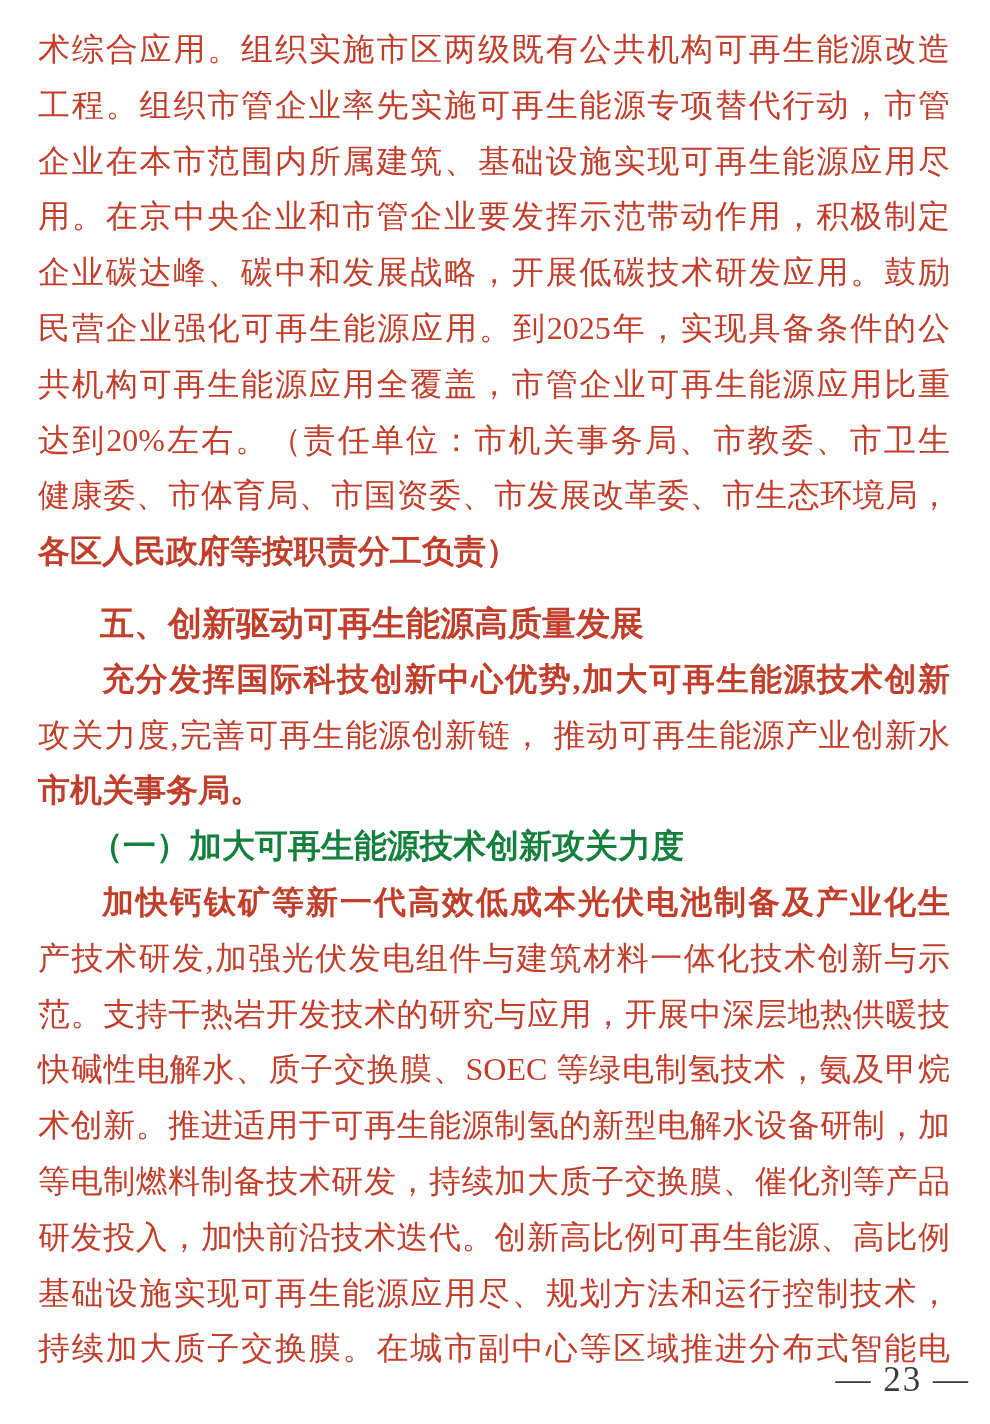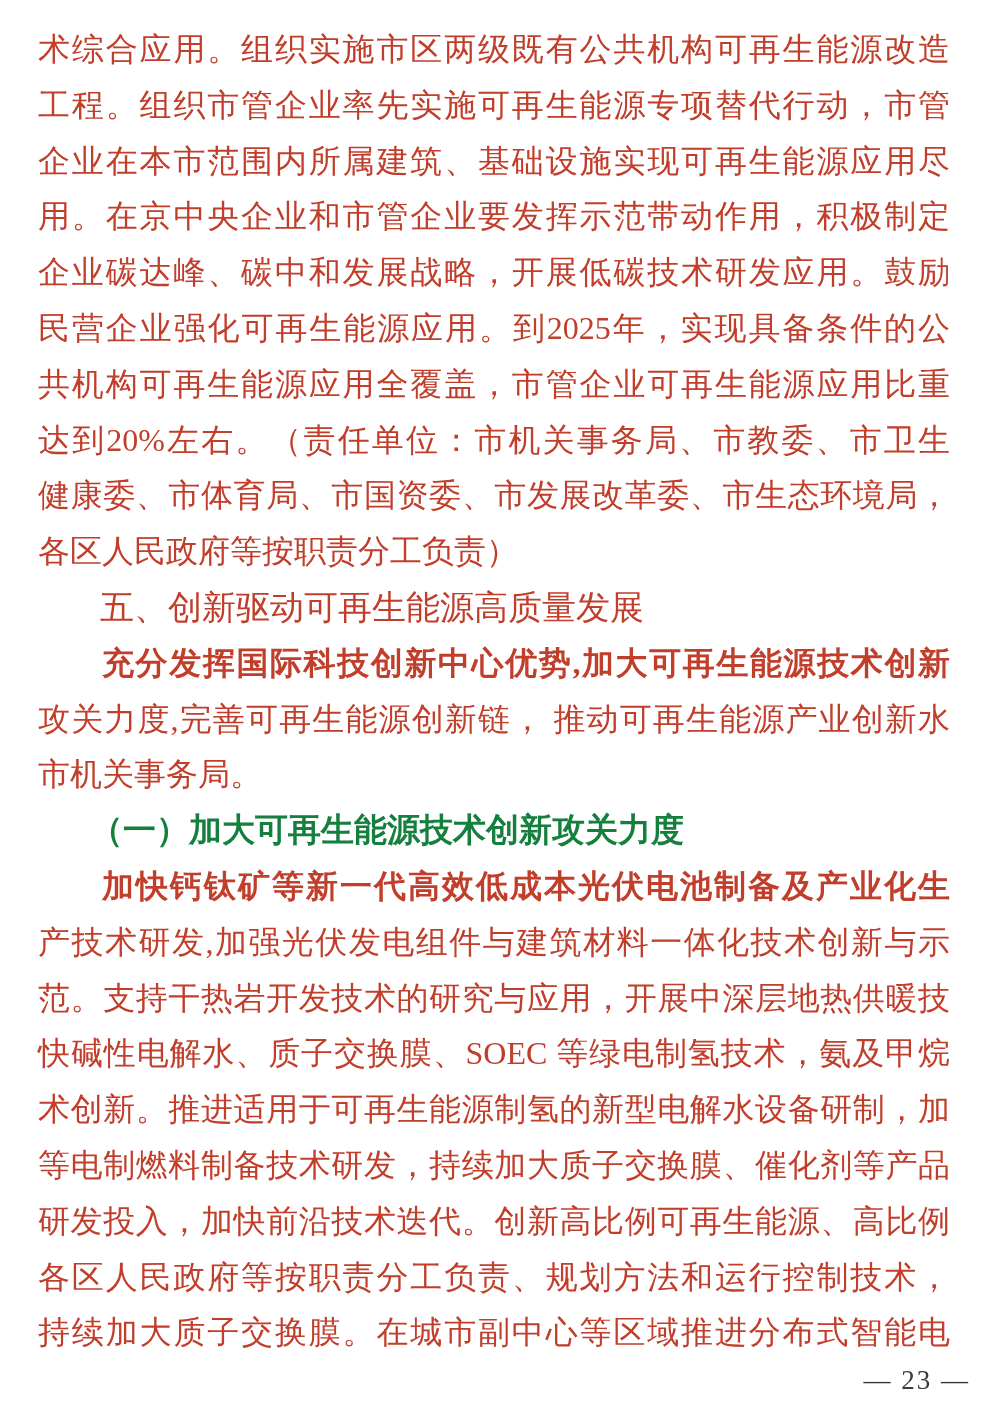--- a/index.html
+++ b/index.html
@@ -29,51 +29,53 @@
     font-size: 32px;
     color: #c13e2b;
     text-align: justify;
     text-align-last: justify;
     white-space: nowrap;
     overflow: visible;
   }
   .ln.short {
     text-align: right;
     text-align-last: left;
+    font-weight: bold;
   }
   .ln.indent {
     padding-left: 64px;
     font-weight: bold;
   }
   .heading {
     display: block;
     height: 55.8px;
     line-height: 55.8px;
     font-size: 34px;
-    font-weight: normal;
+    font-weight: bold;
     font-family: "Liberation Sans", "DejaVu Sans", sans-serif;
     color: #c13e2b;
     padding-left: 62px;
     white-space: nowrap;
+    margin-top: 16px;
   }
   .subheading {
     display: block;
     height: 55.8px;
     line-height: 55.8px;
     font-size: 33px;
     font-weight: bold;
     color: #15803d;
     padding-left: 52px;
     white-space: nowrap;
   }
   .footer {
     position: absolute;
     top: 1362px;
     right: 40px;
-    font-size: 27px;
+    font-size: 35px;
     line-height: 36px;
     color: #3a3a3a;
     font-family: "Liberation Serif", "DejaVu Serif", serif;
     letter-spacing: 2px;
   }
 </style>
 </head>
 <body>
 
 <div class="page">
@@ -93,18 +95,18 @@
     <div class="ln">攻关力度,完善可再生能源创新链， 推动可再生能源产业创新水</div>
     <div class="ln short">市机关事务局。</div>
     <div class="subheading">（一）加大可再生能源技术创新攻关力度</div>
     <div class="ln indent">加快钙钛矿等新一代高效低成本光伏电池制备及产业化生</div>
     <div class="ln">产技术研发,加强光伏发电组件与建筑材料一体化技术创新与示</div>
     <div class="ln">范。支持干热岩开发技术的研究与应用，开展中深层地热供暖技</div>
     <div class="ln">快碱性电解水、质子交换膜、SOEC 等绿电制氢技术，氨及甲烷</div>
     <div class="ln">术创新。推进适用于可再生能源制氢的新型电解水设备研制，加</div>
     <div class="ln">等电制燃料制备技术研发，持续加大质子交换膜、催化剂等产品</div>
     <div class="ln">研发投入，加快前沿技术迭代。创新高比例可再生能源、高比例</div>
-    <div class="ln">各区人民政府等按职责分工负责、规划方法和运行控制技术，</div>
+    <div class="ln">基础设施实现可再生能源应用尽、规划方法和运行控制技术，</div>
     <div class="ln">持续加大质子交换膜。在城市副中心等区域推进分布式智能电</div>
   </div>
 
   <div class="footer">— 23 —</div>
 </div>
 
 </body></html>

